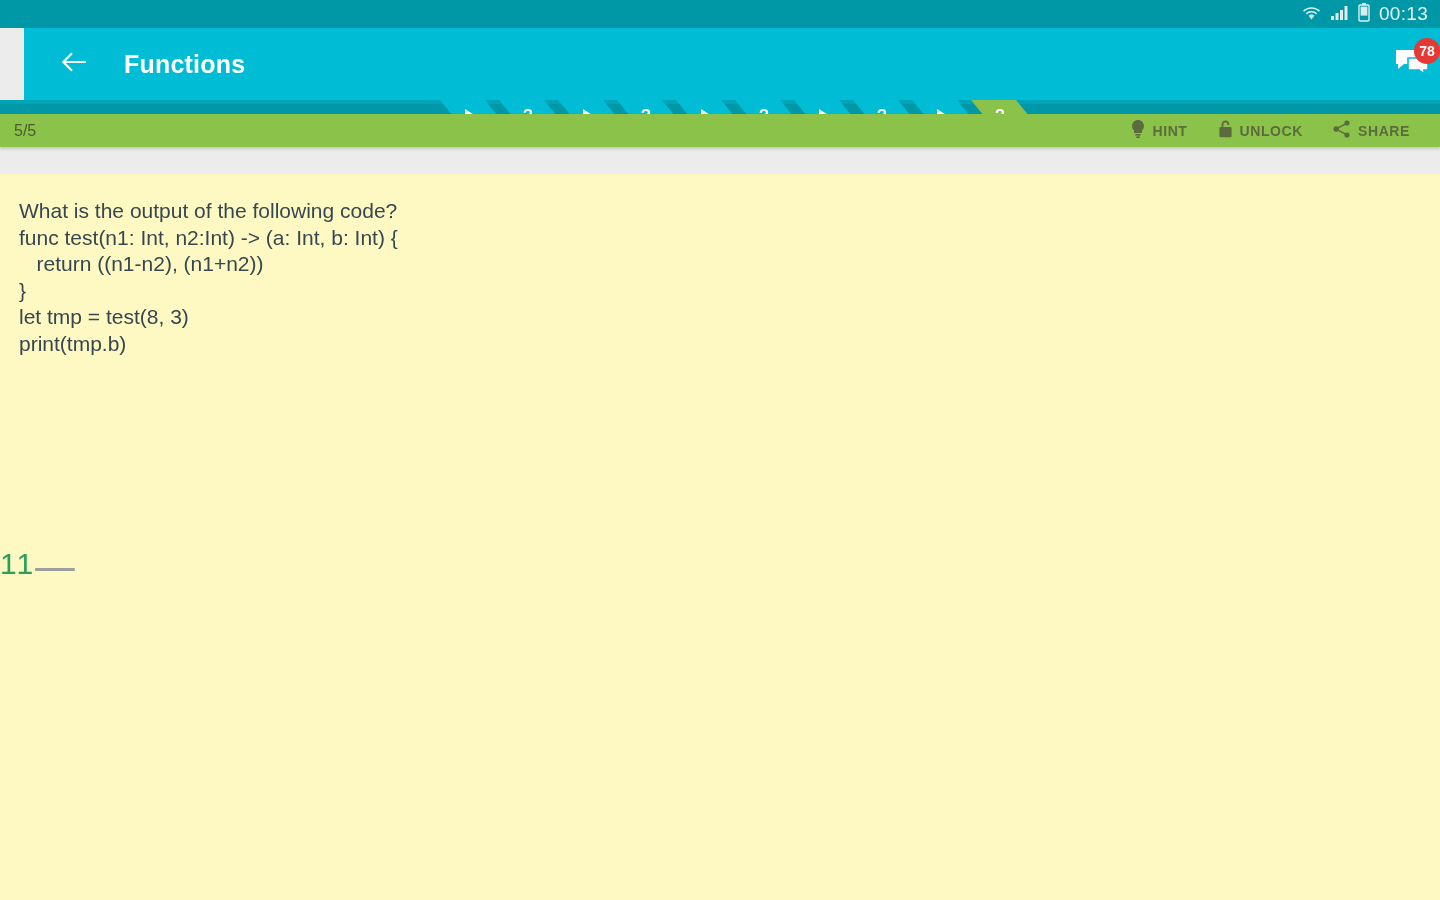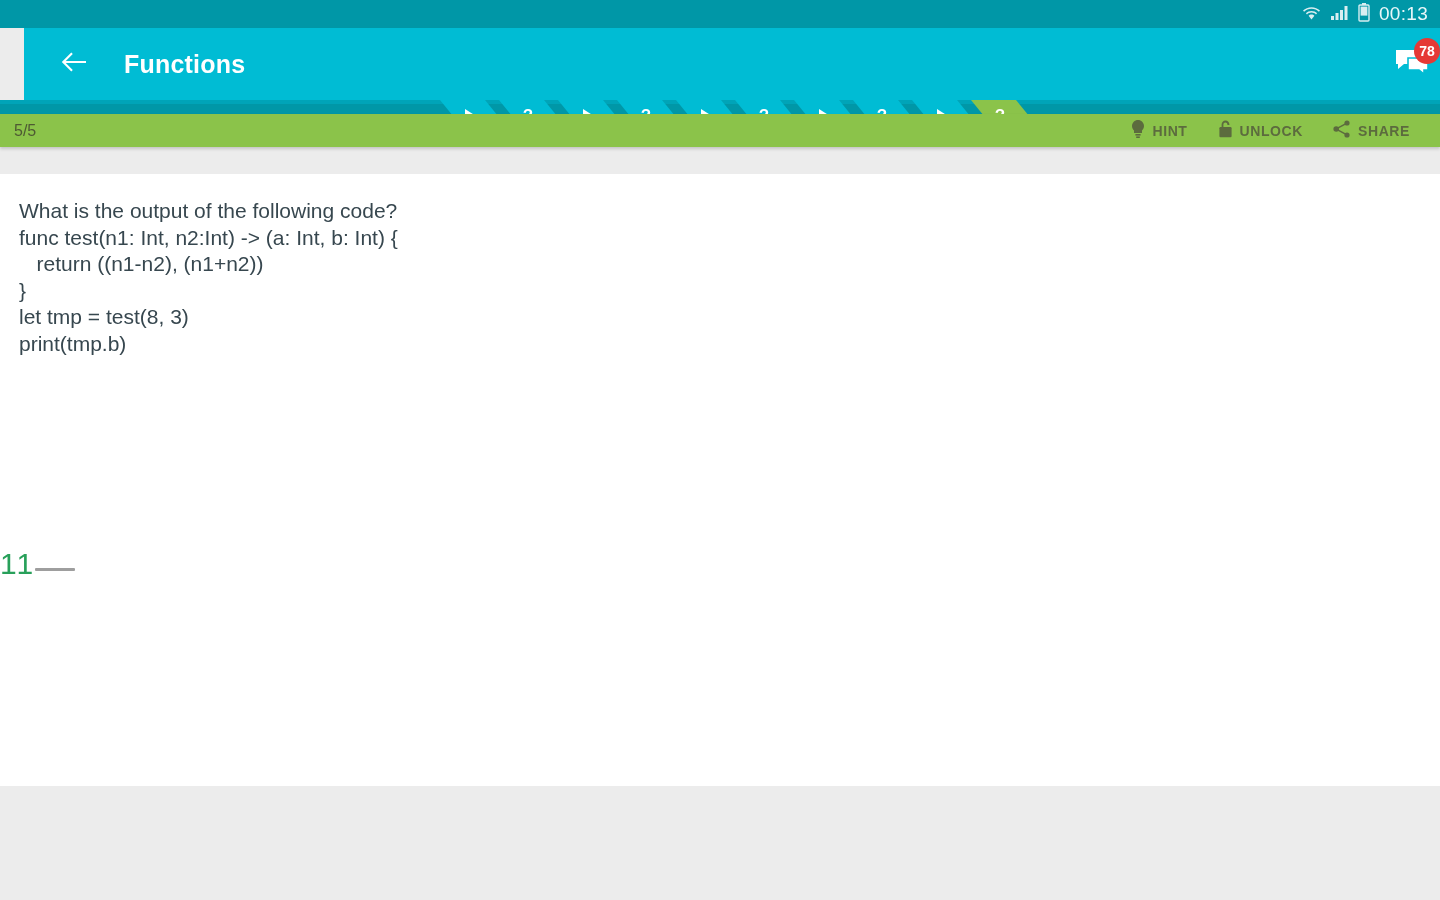--- a/index.html
+++ b/index.html
@@ -102,22 +102,22 @@
   .gt-action {
     display: flex; align-items: center; gap: 7px;
     margin-right: 30px; cursor: pointer;
   }
   .gt-action .lbl {
     color: #5c6b3e; font-size: 14px; font-weight: bold; letter-spacing: 0.6px;
   }
 
   
   .content {
-    position: absolute; top: 174px; left: 0; width: 1440px; height: 612px;
-    background: #ffffff;
+    position: absolute; top: 174px; left: 0; width: 1440px; height: 726px;
+    background: #fef9c3;
   }
   .question-block {
     position: absolute; top: 24px; left: 19px;
     color: #37474f; font-size: 21px; line-height: 26.5px;
     white-space: pre;
   }
 
   
   .answer-slot {
     position: absolute; top: 373px; left: 0; width: 1440px;

